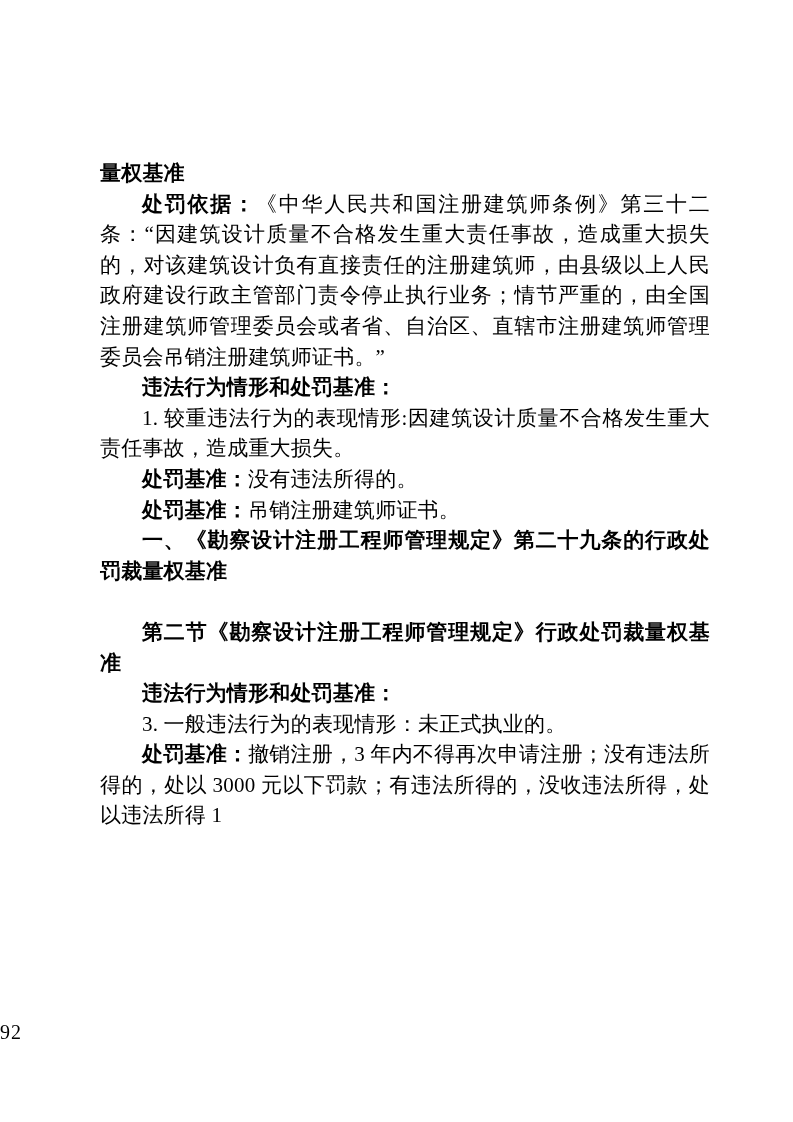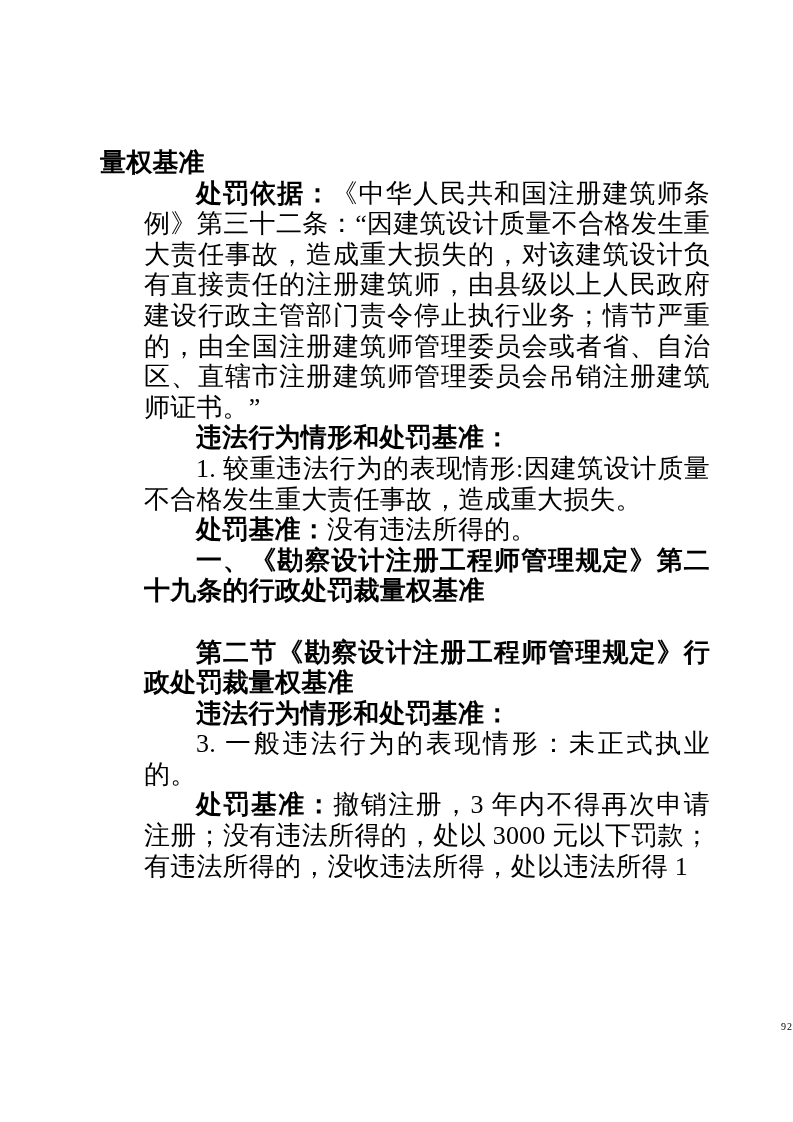--- a/index.html
+++ b/index.html
@@ -13,62 +13,62 @@
     width: 793px;
     height: 1122px;
     background: #ffffff;
     color: #000000;
     font-family: "Liberation Serif", "DejaVu Serif", serif;
     overflow: hidden;
   }
   .doc-body {
     position: absolute;
     left: 100px;
-    top: 148px;
+    top: 158px;
     width: 610px;
-    font-size: 26px;
+    font-size: 21px;
     line-height: 30.6px;
     text-align: justify;
     text-justify: inter-ideograph;
     letter-spacing: 0.2px;
   }
   .para {
     margin: 0;
     padding: 0;
   }
   .para.indent {
     text-indent: 2em;
-    margin-left: 44px;
   }
   .para.gap-before {
     margin-top: 30.6px;
   }
   .run.bold {
     font-weight: bold;
   }
   .page-number {
     position: absolute;
     left: 0;
     top: 1021px;
     width: 100%;
-    text-align: right;
-    font-size: 10px;
+    text-align: left;
+    font-size: 20px;
     letter-spacing: 1px;
   }
 </style>
 </head>
 <body>
 
 <div class="page">
   <div class="doc-body">
       <p class="para"><span class="run bold">量权基准</span></p>
       <p class="para indent"><span class="run bold">处罚依据：</span><span class="run">《中华人民共和国注册建筑师条例》第三十二条：“因建筑设计质量不合格发生重大责任事故，造成重大损失的，对该建筑设计负有直接责任的注册建筑师，由县级以上人民政府建设行政主管部门责令停止执行业务；情节严重的，由全国注册建筑师管理委员会或者省、自治区、直辖市注册建筑师管理委员会吊销注册建筑师证书。”</span></p>
       <p class="para indent"><span class="run bold">违法行为情形和处罚基准：</span></p>
       <p class="para indent"><span class="run">1. 较重违法行为的表现情形:因建筑设计质量不合格发生重大责任事故，造成重大损失。</span></p>
       <p class="para indent"><span class="run bold">处罚基准：</span><span class="run">没有违法所得的。</span></p>
+      <p class="para indent"><span class="run bold">处罚基准：</span><span class="run">吊销注册建筑师证书。</span></p>
       <p class="para indent"><span class="run bold">一、《勘察设计注册工程师管理规定》第二十九条的行政处罚裁量权基准</span></p>
       <p class="para indent gap-before"><span class="run bold">第二节《勘察设计注册工程师管理规定》行政处罚裁量权基准</span></p>
       <p class="para indent"><span class="run bold">违法行为情形和处罚基准：</span></p>
       <p class="para indent"><span class="run">3. 一般违法行为的表现情形：未正式执业的。</span></p>
       <p class="para indent"><span class="run bold">处罚基准：</span><span class="run">撤销注册，3 年内不得再次申请注册；没有违法所得的，处以 3000 元以下罚款；有违法所得的，没收违法所得，处以违法所得 1</span></p>
     </div>
   <div class="page-number">92</div>
 </div>
 
 </body></html>

